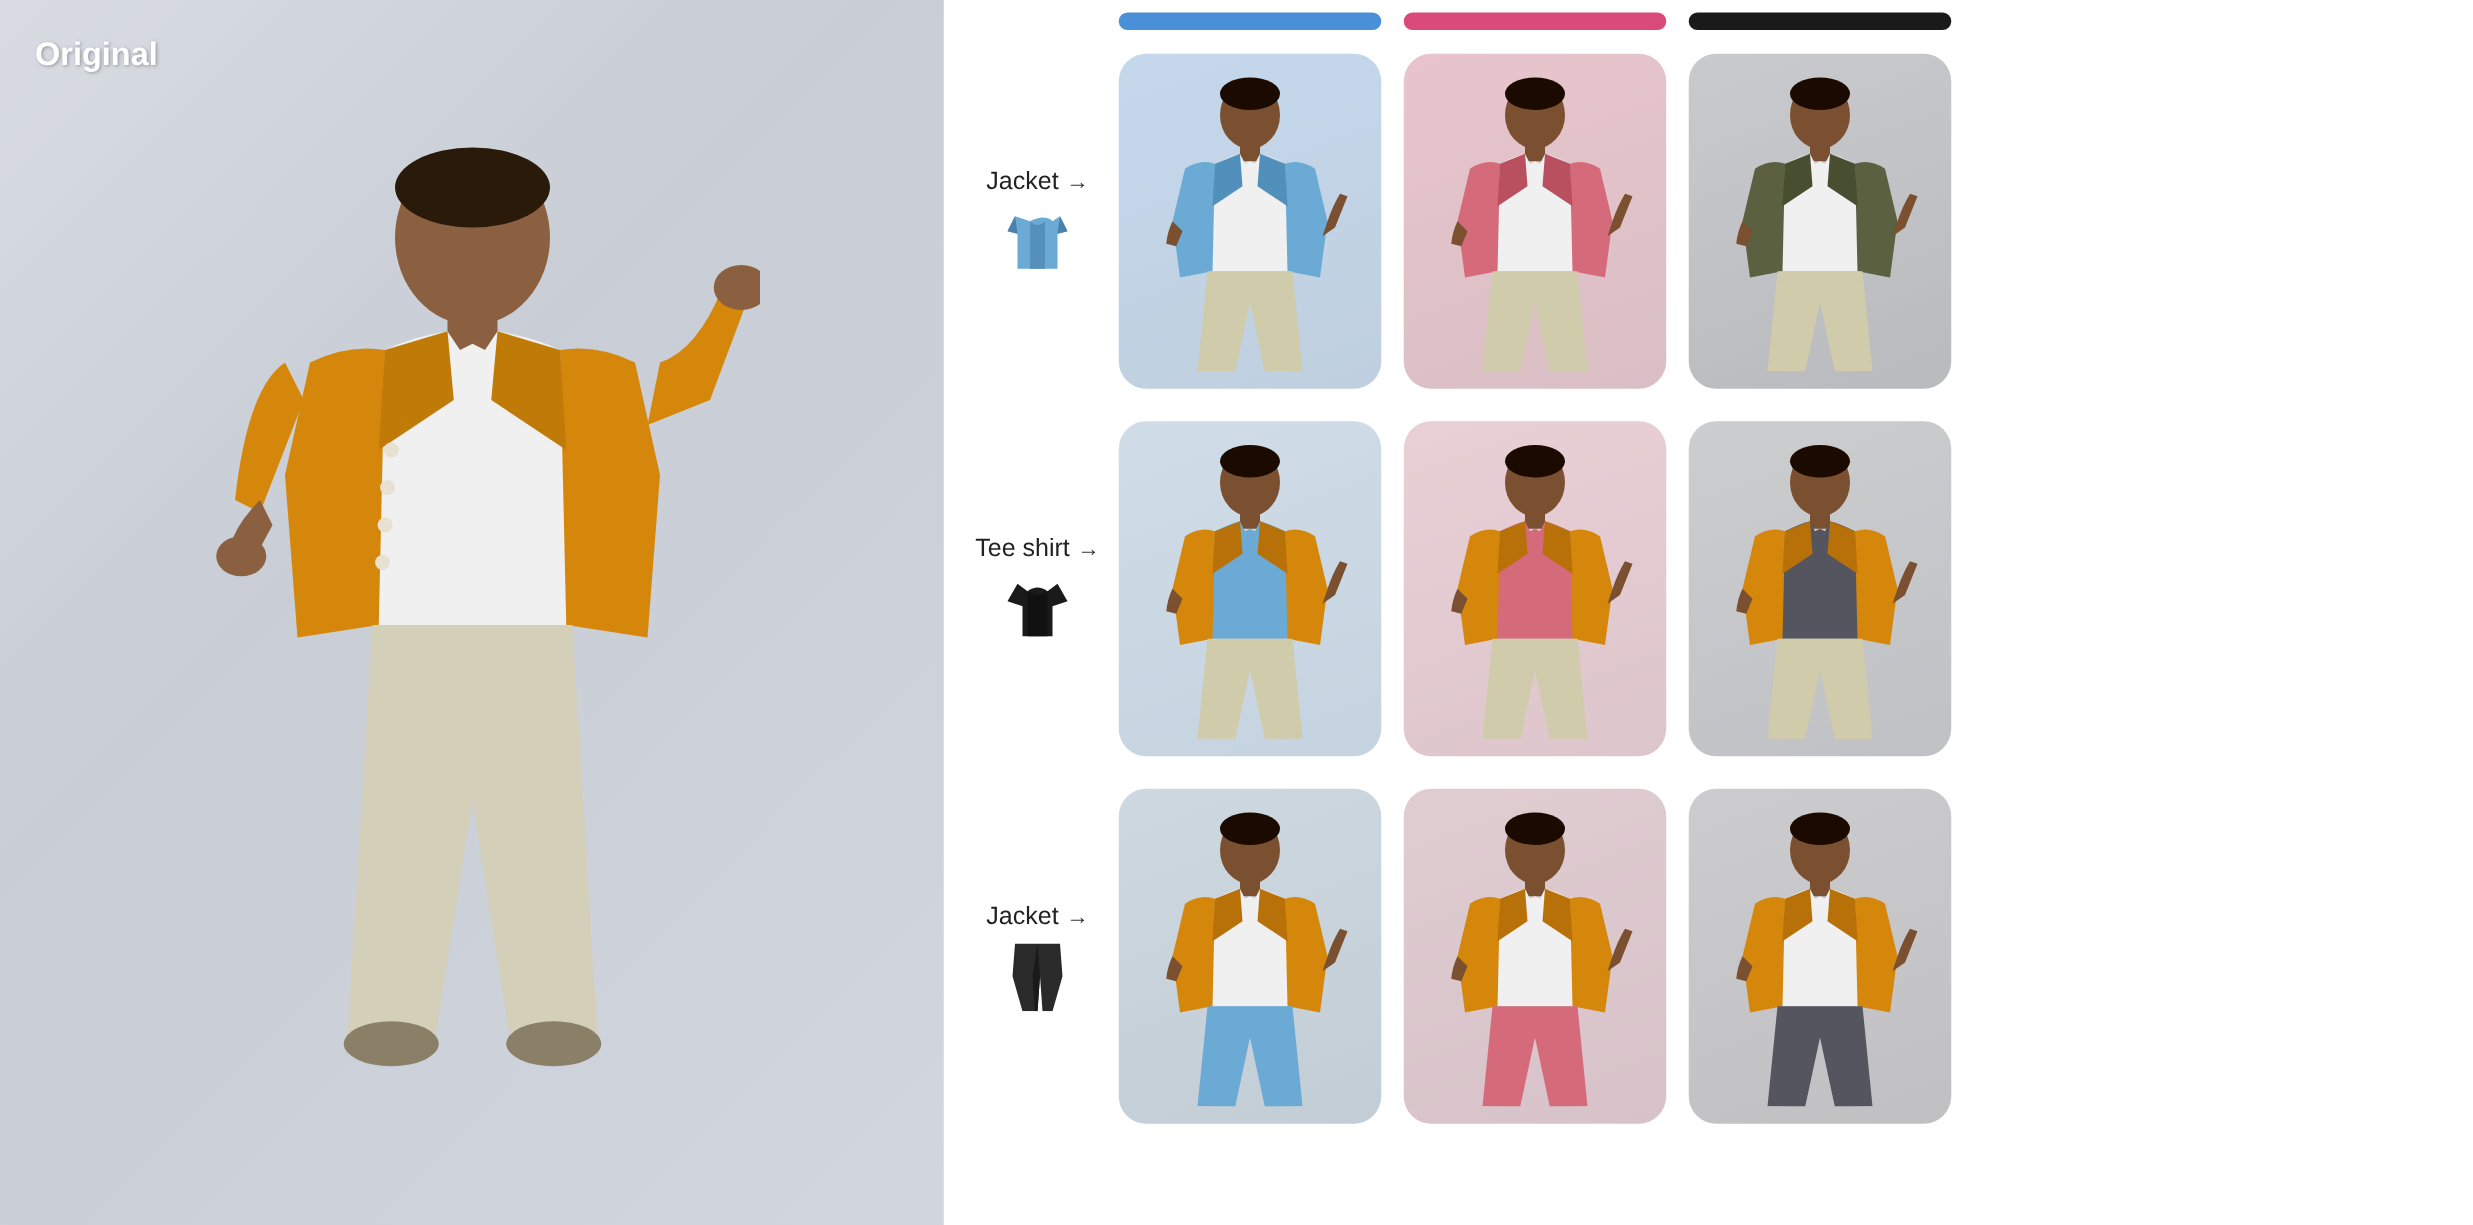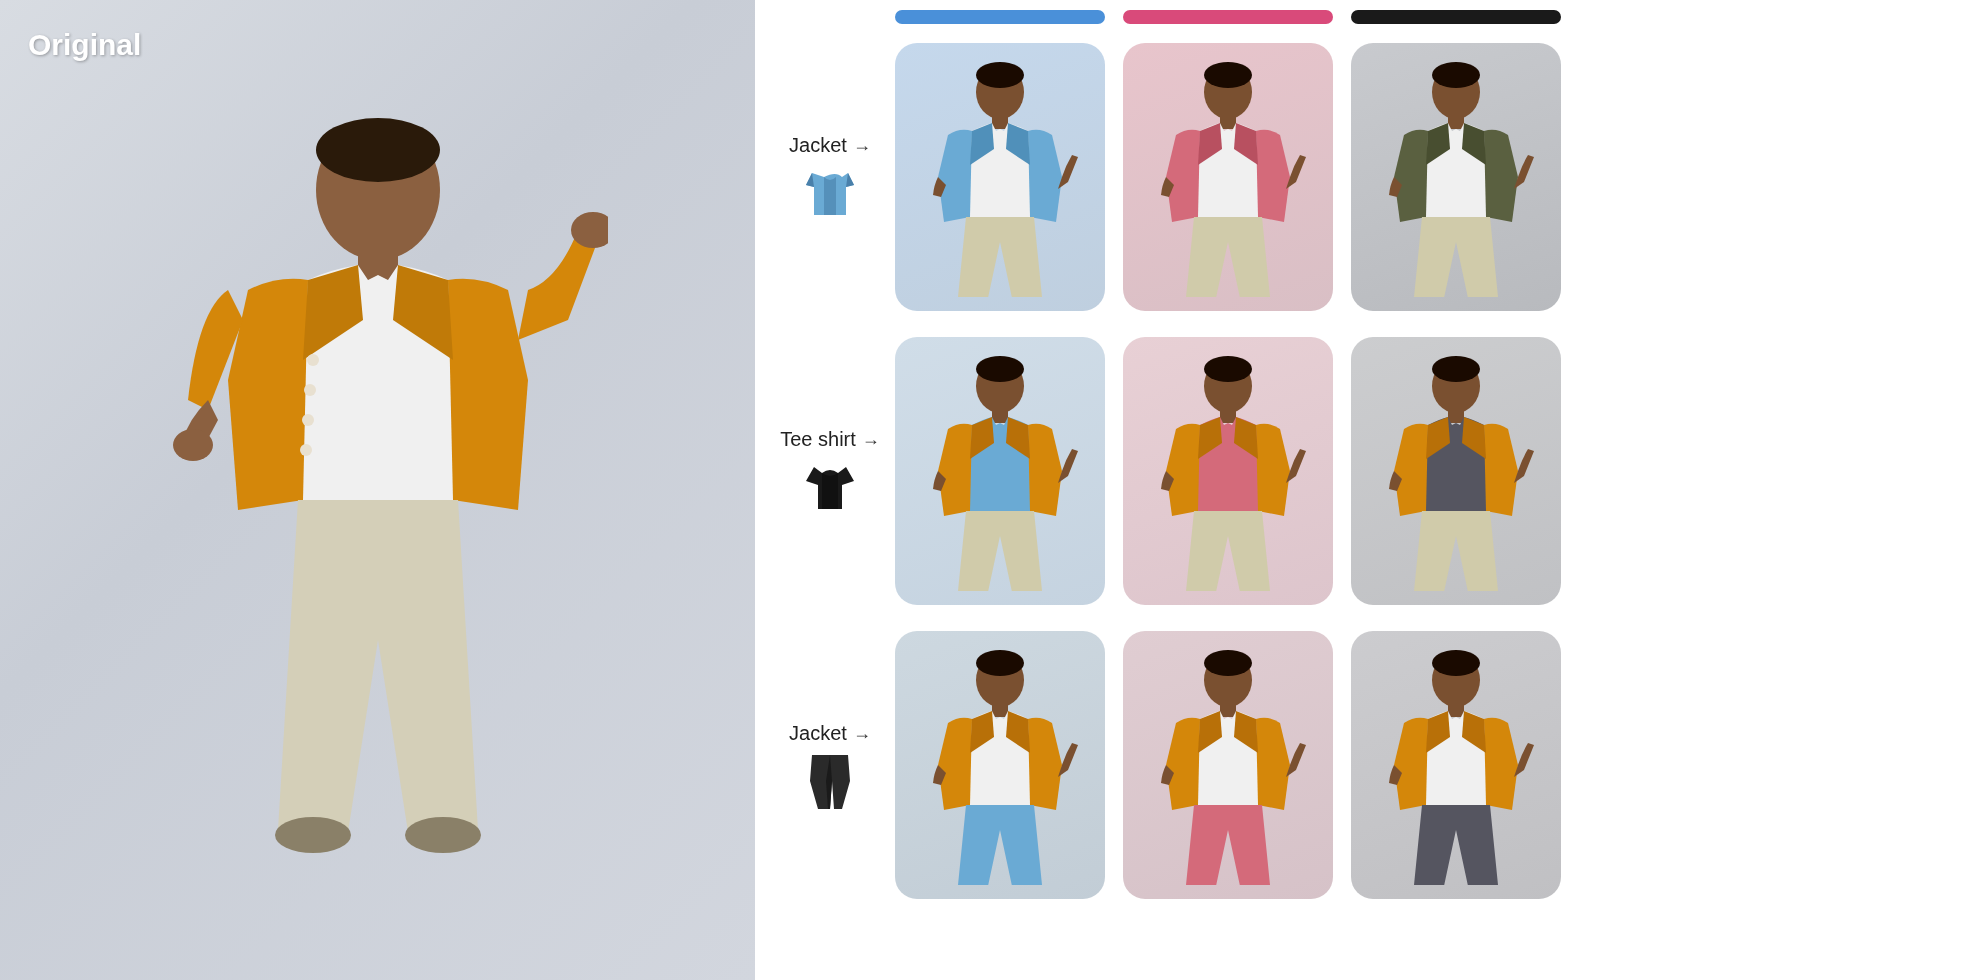--- a/index.html
+++ b/index.html
@@ -26,21 +26,21 @@
       position: relative;
       display: flex;
       align-items: center;
       justify-content: center;
     }
     .original-label {
       position: absolute;
       top: 28px;
       left: 28px;
       color: white;
-      font-size: 30px;
+      font-size: 26px;
       font-weight: 700;
       z-index: 10;
       text-shadow: 1px 1px 3px rgba(0,0,0,0.3);
     }
 
     
     .right-panel {
       flex: 1;
       padding: 10px 20px 10px 10px;
       display: flex;

